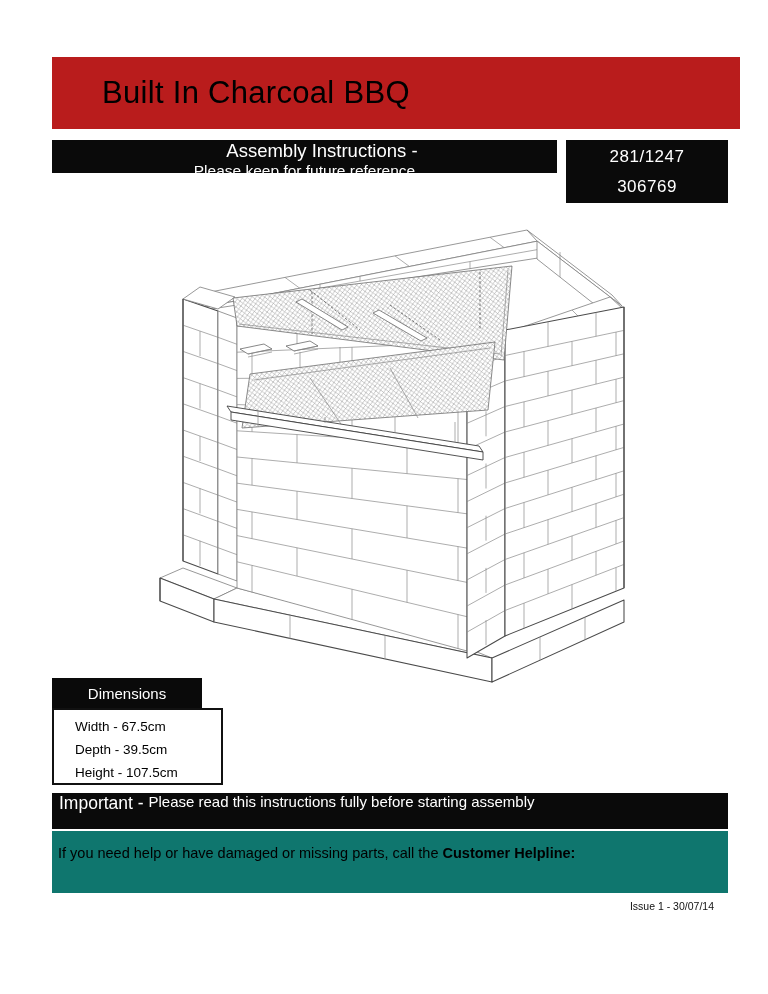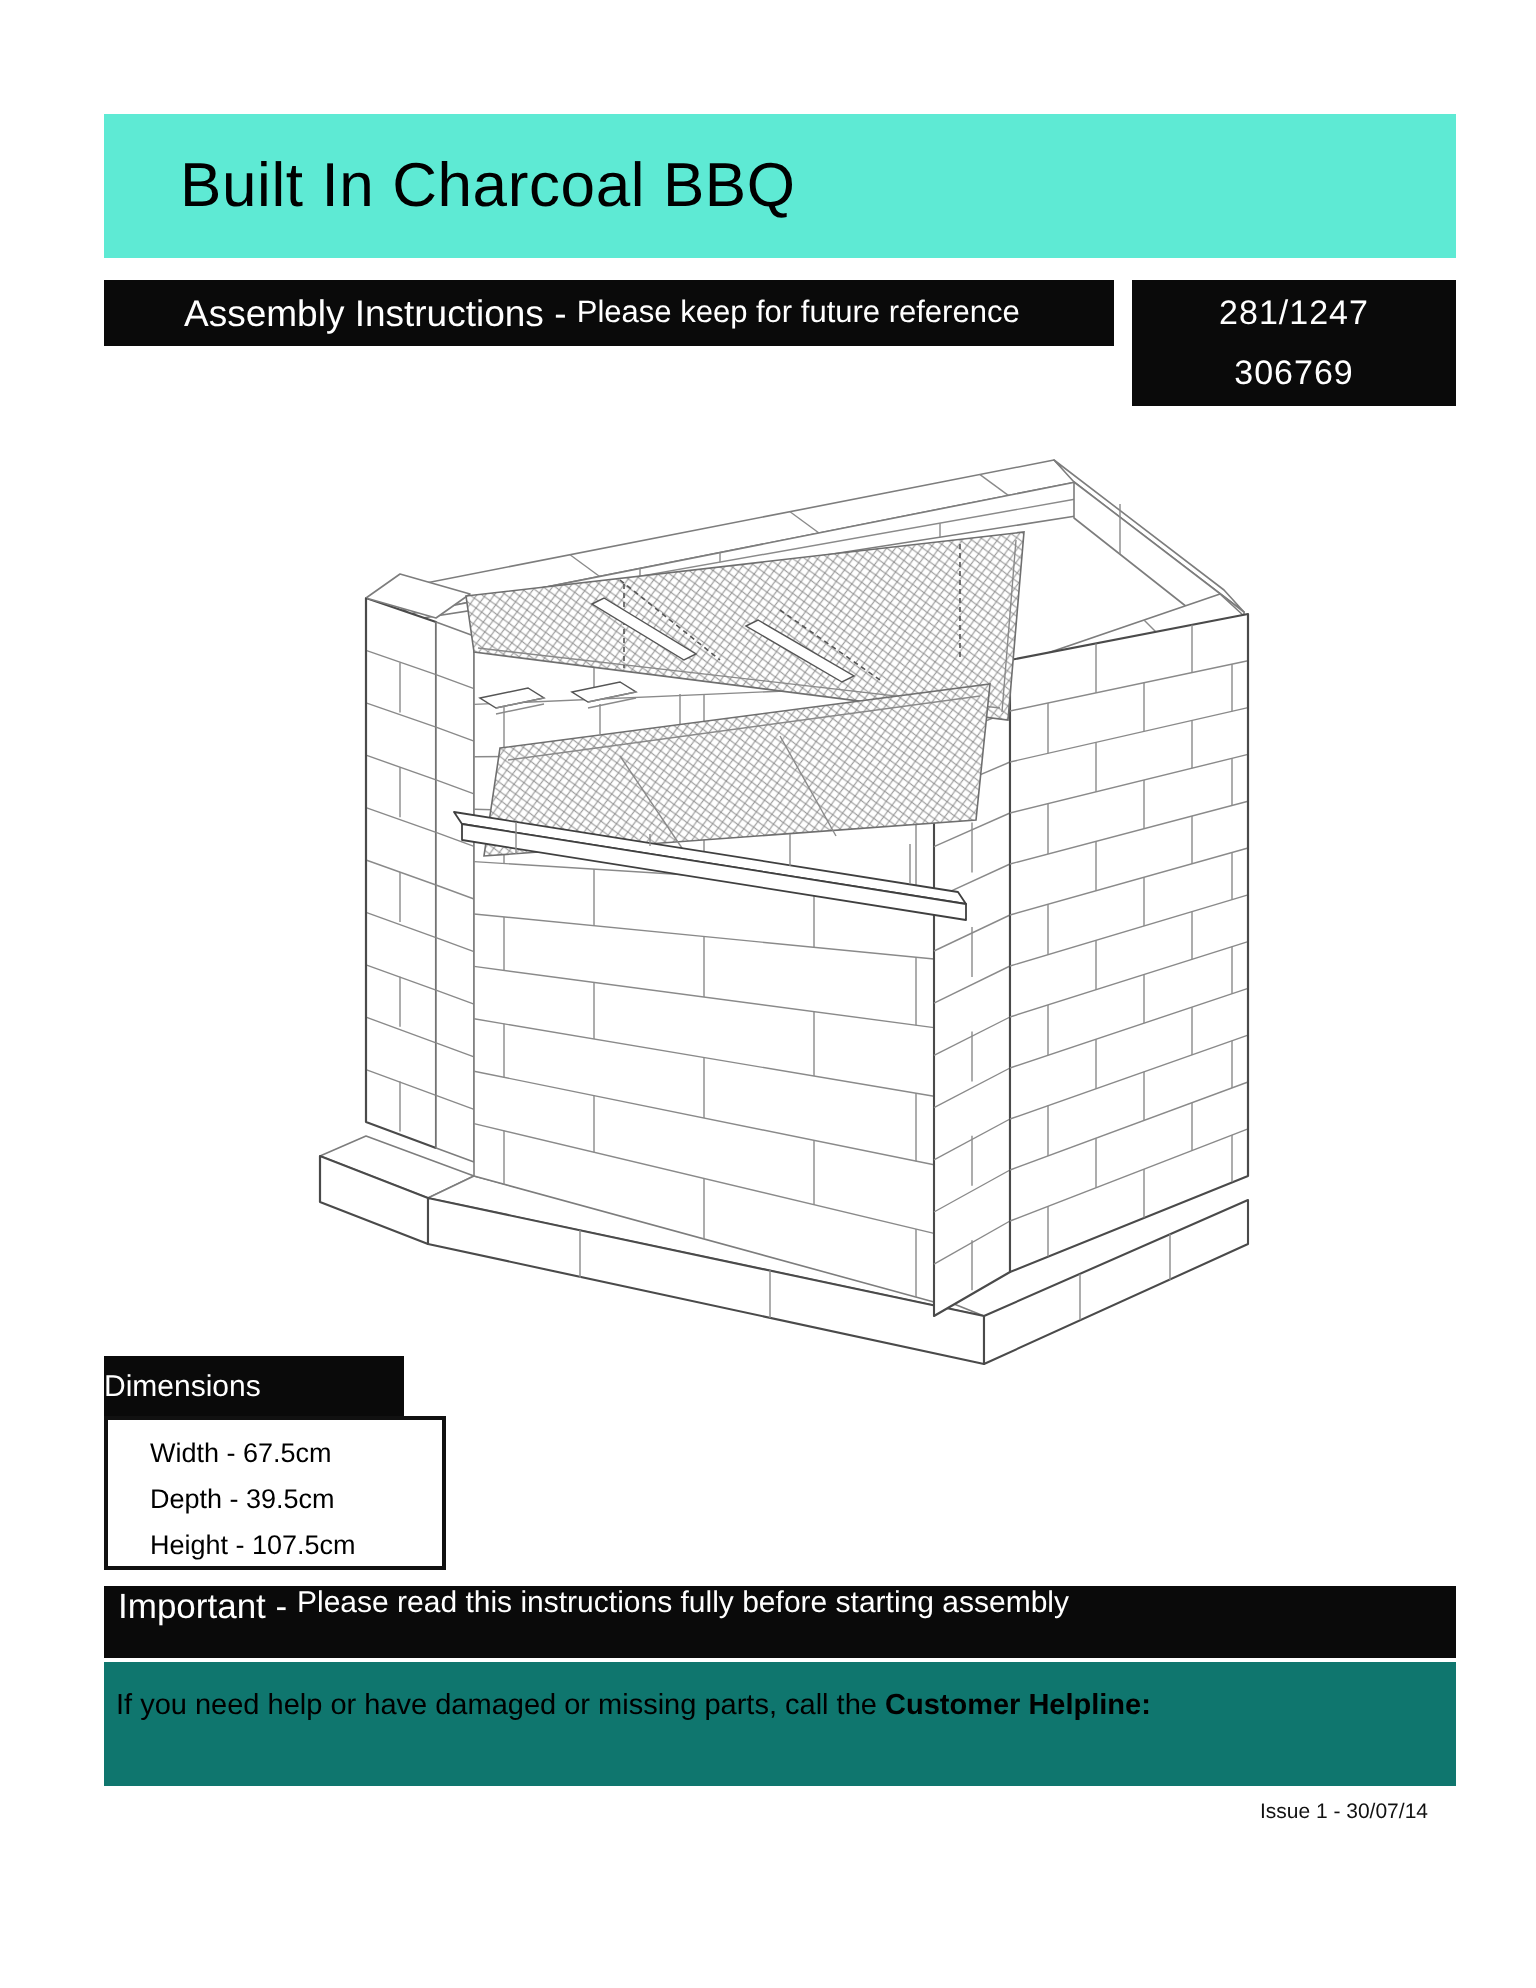--- a/index.html
+++ b/index.html
@@ -2,37 +2,37 @@
 <html><head>
 <meta charset="utf-8">
 <style>
   html,body{margin:0;padding:0;}
   body{
     width:768px;height:994px;position:relative;background:#ffffff;
     font-family:"Liberation Sans","DejaVu Sans",sans-serif;color:#000;overflow:hidden;
   }
   .abs{position:absolute;}
   
-  .title-band{left:52px;top:57px;width:676px;height:72px;background:#5eead4;
-    display:flex;align-items:center;}
+  .title-band{left:52px;top:57px;width:676px;height:72px;background:#b91c1c;
+    display:flex;align-items:center;padding-left:12px;}
   .title-band h1{margin:0 0 0 38px;font-size:31px;font-weight:400;letter-spacing:.3px;color:#000;}
   
   .assembly-bar{left:52px;top:140px;width:505px;height:33px;background:#0a0a0a;color:#fff;
-    display:flex;align-items:center;}
+    display:flex;align-items:center;flex-direction:column;}
   .assembly-bar .big{font-size:18.5px;margin-left:40px;white-space:pre;}
   .assembly-bar .small{font-size:15.5px;}
   .numbox{left:566px;width:162px;height:33px;background:#0a0a0a;color:#fff;
     display:flex;align-items:center;justify-content:center;font-size:17px;letter-spacing:.5px;}
   .numbox.n1{top:140px;}
   .numbox.n2{top:170px;}
   
   .illustration{left:140px;top:226px;width:500px;height:464px;}
   
   .dim-head{left:52px;top:678px;width:150px;height:30px;background:#0a0a0a;color:#fff;
-    display:flex;align-items:center;font-size:15px;}
+    display:flex;align-items:center;justify-content:center;font-size:15px;}
   .dim-body{left:52px;top:708px;width:146px;height:68px;background:#fff;border:2px solid #111;
     font-size:13.5px;line-height:23px;padding:5px 0 0 21px;}
   
   .important-bar{left:52px;top:793px;width:676px;height:36px;background:#0a0a0a;color:#fff;
     display:flex;align-items:flex-start;}
   .important-bar .big{font-size:17.5px;margin-left:7px;white-space:pre;}
   .important-bar .small{font-size:15px;}
   
   .help-box{left:52px;top:831px;width:676px;height:62px;background:#0f766e;font-size:14.5px;}
   .help-line1{position:absolute;left:6px;top:14px;}

